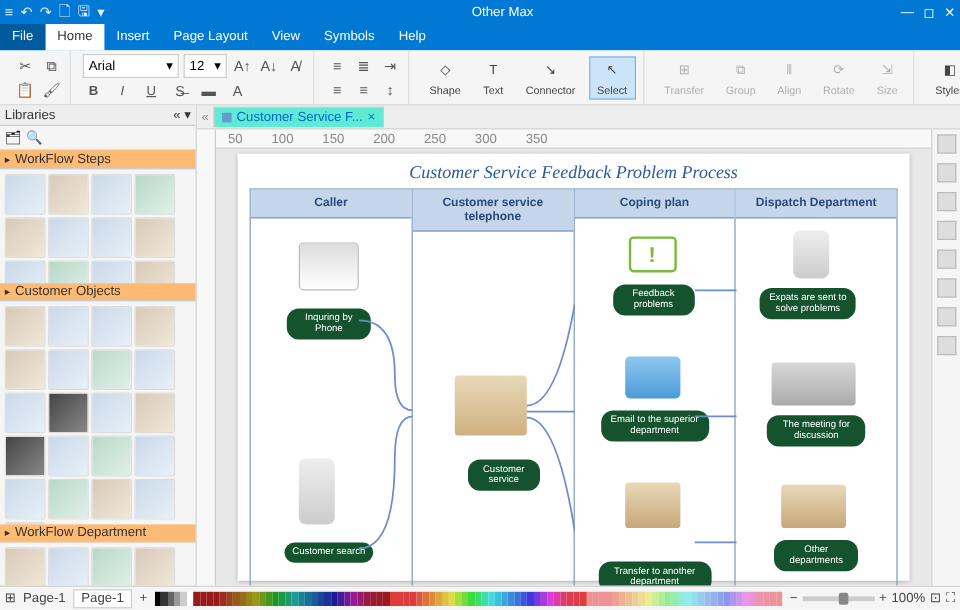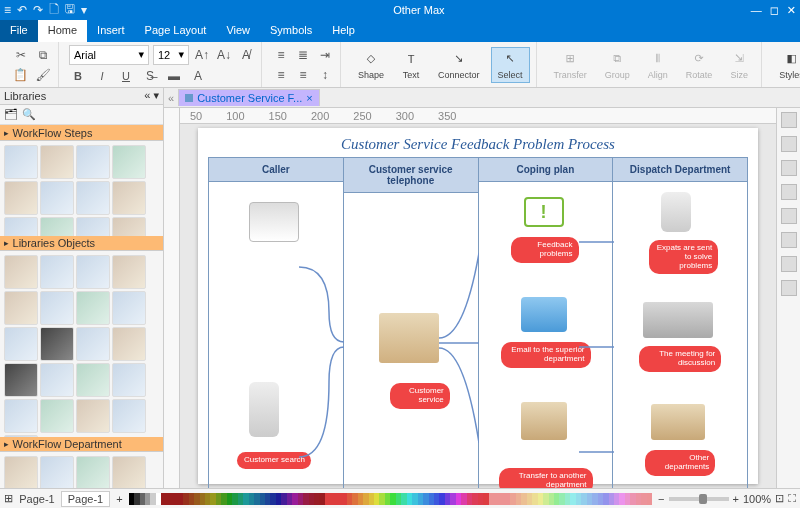--- a/index.html
+++ b/index.html
@@ -32,38 +32,38 @@
 .lib-cat{background:#fdba74;height:18px;display:flex;align-items:center;padding:0 4px;font-size:11px;color:#333;border-bottom:1px solid #ccc}
 .lib-cat::before{content:"▸";margin-right:4px;font-size:9px}
 .lib-shapes{display:flex;flex-wrap:wrap;padding:4px;gap:2px;overflow:hidden}
 .shape{width:34px;height:34px;background:linear-gradient(135deg,#e8e8e8,#fafafa);border:1px solid #ddd;border-radius:2px}
 .shape.s1{background:linear-gradient(135deg,#c9d8e8,#e8f0f8)}
 .shape.s2{background:linear-gradient(135deg,#d8c9b8,#f0e8d8)}
 .shape.s3{background:linear-gradient(135deg,#b8d8c9,#e0f0e8)}
 .shape.s4{background:linear-gradient(135deg,#444,#888)}
 .canvas-area{flex:1;display:flex;flex-direction:column;min-width:0}
 .doc-tabs{height:20px;background:#eee;border-bottom:1px solid #ccc;display:flex;align-items:center;padding:0 4px}
-.doc-tab{background:#c4b5fd;border:1px solid #ccc;border-bottom:none;padding:2px 6px;font-size:10px;color:#0066cc;display:flex;align-items:center;gap:4px}
+.doc-tab{background:#5eead4;border:1px solid #ccc;border-bottom:none;padding:2px 6px;font-size:10px;color:#0066cc;display:flex;align-items:center;gap:4px}
 .doc-tab .sq{width:8px;height:8px;background:#6699cc}
 .rulers-canvas{flex:1;display:flex;min-height:0;position:relative}
 .ruler-v{width:16px;background:#f8f8f8;border-right:1px solid #ccc;font-size:7px;color:#888;writing-mode:vertical-rl}
 .canvas-col{flex:1;display:flex;flex-direction:column;min-width:0}
 .ruler-h{height:16px;background:#f8f8f8;border-bottom:1px solid #ccc;font-size:7px;color:#888;display:flex;align-items:center;overflow:hidden;padding-left:10px;gap:24px}
 .canvas{flex:1;background:#e8e8e8;overflow:hidden;position:relative;display:flex;justify-content:center}
 .page{background:#fff;width:560px;margin:4px auto;box-shadow:0 1px 4px rgba(0,0,0,.3);position:relative}
 .diag-title{text-align:center;color:#2a5a9a;font-style:italic;font-size:15px;padding:8px 0 4px;font-family:"Times New Roman",serif}
 .swim{display:flex;border:1px solid #7a9abf;margin:0 10px}
 .lane{flex:1;border-right:1px solid #7a9abf;display:flex;flex-direction:column}
 .lane:last-child{border-right:none}
 .lane-head{background:#c5d5ea;text-align:center;font-size:10px;font-weight:bold;color:#2a4a7a;padding:6px 2px;border-bottom:1px solid #7a9abf}
 .lane-body{height:320px;position:relative}
 .node-ic{width:50px;height:40px;position:absolute}
 .phone-ic{background:linear-gradient(#ddd,#fff);border-radius:4px;border:1px solid #bbb}
 .person-ic{background:linear-gradient(#eee,#ccc);border-radius:6px}
-.pill{position:absolute;background:#ef4444;color:#fff;font-size:8px;padding:4px 6px;border-radius:10px;text-align:right;line-height:1.1;white-space:normal}
+.pill{position:absolute;background:#14532d;color:#fff;font-size:8px;padding:4px 6px;border-radius:10px;text-align:center;line-height:1.1;white-space:normal}
 .tools-r{width:24px;background:#f5f5f5;border-left:1px solid #ccc;display:flex;flex-direction:column;align-items:center;padding-top:4px;gap:8px}
 .tools-r .tb{width:16px;height:16px;background:#ddd;border:1px solid #bbb}
 .statusbar{height:20px;background:#f5f5f5;border-top:1px solid #ccc;display:flex;align-items:center;padding:0 4px;gap:6px;font-size:10px;color:#444}
 .color-strip{flex:1;height:12px;display:flex;gap:0;overflow:hidden}
 .cs{width:6px;height:12px}
 .zoom{display:flex;align-items:center;gap:4px}
 .slider{width:60px;height:4px;background:#ccc;position:relative}
 .slider::after{content:"";position:absolute;left:50%;top:-3px;width:8px;height:10px;background:#888;border-radius:2px}
 svg.connector{position:absolute;pointer-events:none}
 </style>
@@ -223,21 +223,21 @@
         <div class="shape s3"></div>
       <div class="shape s2"></div>
         <div class="shape s1"></div>
         <div class="shape s1"></div>
         <div class="shape s2"></div>
       <div class="shape s1"></div>
         <div class="shape s3"></div>
         <div class="shape s1"></div>
         <div class="shape s2"></div>
     </div>
-    <div class="lib-cat">Libraries Objects</div>
+    <div class="lib-cat">Customer Objects</div>
     <div class="lib-shapes">
       <div class="shape s2"></div>
         <div class="shape s1"></div>
         <div class="shape s1"></div>
         <div class="shape s2"></div>
       <div class="shape s2"></div>
         <div class="shape s1"></div>
         <div class="shape s3"></div>
         <div class="shape s1"></div>
       <div class="shape s1"></div>
@@ -285,20 +285,21 @@
             <span>350</span>
         </div>
         <div class="canvas">
           <div class="page">
             <div class="diag-title">Customer Service Feedback Problem Process</div>
             <div class="swim">
               <div class="lane">
                 <div class="lane-head">Caller</div>
                 <div class="lane-body">
                   <div class="node-ic phone-ic" style="left:40px;top:20px"></div>
+                  <div class="pill" style="left:30px;top:75px;width:70px">Inquring by Phone</div>
                   <div class="node-ic person-ic" style="left:40px;top:200px;height:55px;width:30px"></div>
                   <div class="pill" style="left:28px;top:270px;width:74px">Customer search</div>
                   <svg class="connector" style="left:0;top:0;width:135px;height:320px">
                       <path d="M90 85 Q120 85 120 130 Q120 160 135 160" stroke="#6b8fc9" fill="none" stroke-width="1.5"></path>
                       <path d="M90 275 Q120 275 120 200 Q120 165 135 165" stroke="#6b8fc9" fill="none" stroke-width="1.5"></path>
                     </svg>
                 </div>
               </div>
               <div class="lane">
                 <div class="lane-head">Customer service telephone</div>
@@ -325,21 +326,21 @@
                       <path d="M100 60 L135 60" stroke="#6b8fc9" fill="none" stroke-width="1.5"></path>
                       <path d="M100 165 L135 165" stroke="#6b8fc9" fill="none" stroke-width="1.5"></path>
                       <path d="M100 270 L135 270" stroke="#6b8fc9" fill="none" stroke-width="1.5"></path>
                     </svg>
                 </div>
               </div>
               <div class="lane">
                 <div class="lane-head">Dispatch Department</div>
                 <div class="lane-body">
                   <div class="node-ic person-ic" style="left:48px;top:10px;width:30px;height:40px"></div>
-                  <div class="pill" style="left:36px;top:58px;width:69px">Expats are sent to solve problems</div>
+                  <div class="pill" style="left:20px;top:58px;width:80px">Expats are sent to solve problems</div>
                   <div class="node-ic" style="left:30px;top:120px;width:70px;height:36px;background:linear-gradient(#d8d8d8,#aaa);border-radius:3px"></div>
                   <div class="pill" style="left:26px;top:164px;width:82px">The meeting for discussion</div>
                   <div class="node-ic" style="left:38px;top:222px;width:54px;height:36px;background:linear-gradient(#e8d8b8,#c8a878);border-radius:3px"></div>
                   <div class="pill" style="left:32px;top:268px;width:70px">Other departments</div>
                 </div>
               </div>
             </div>
           </div>
         </div>
       </div>

